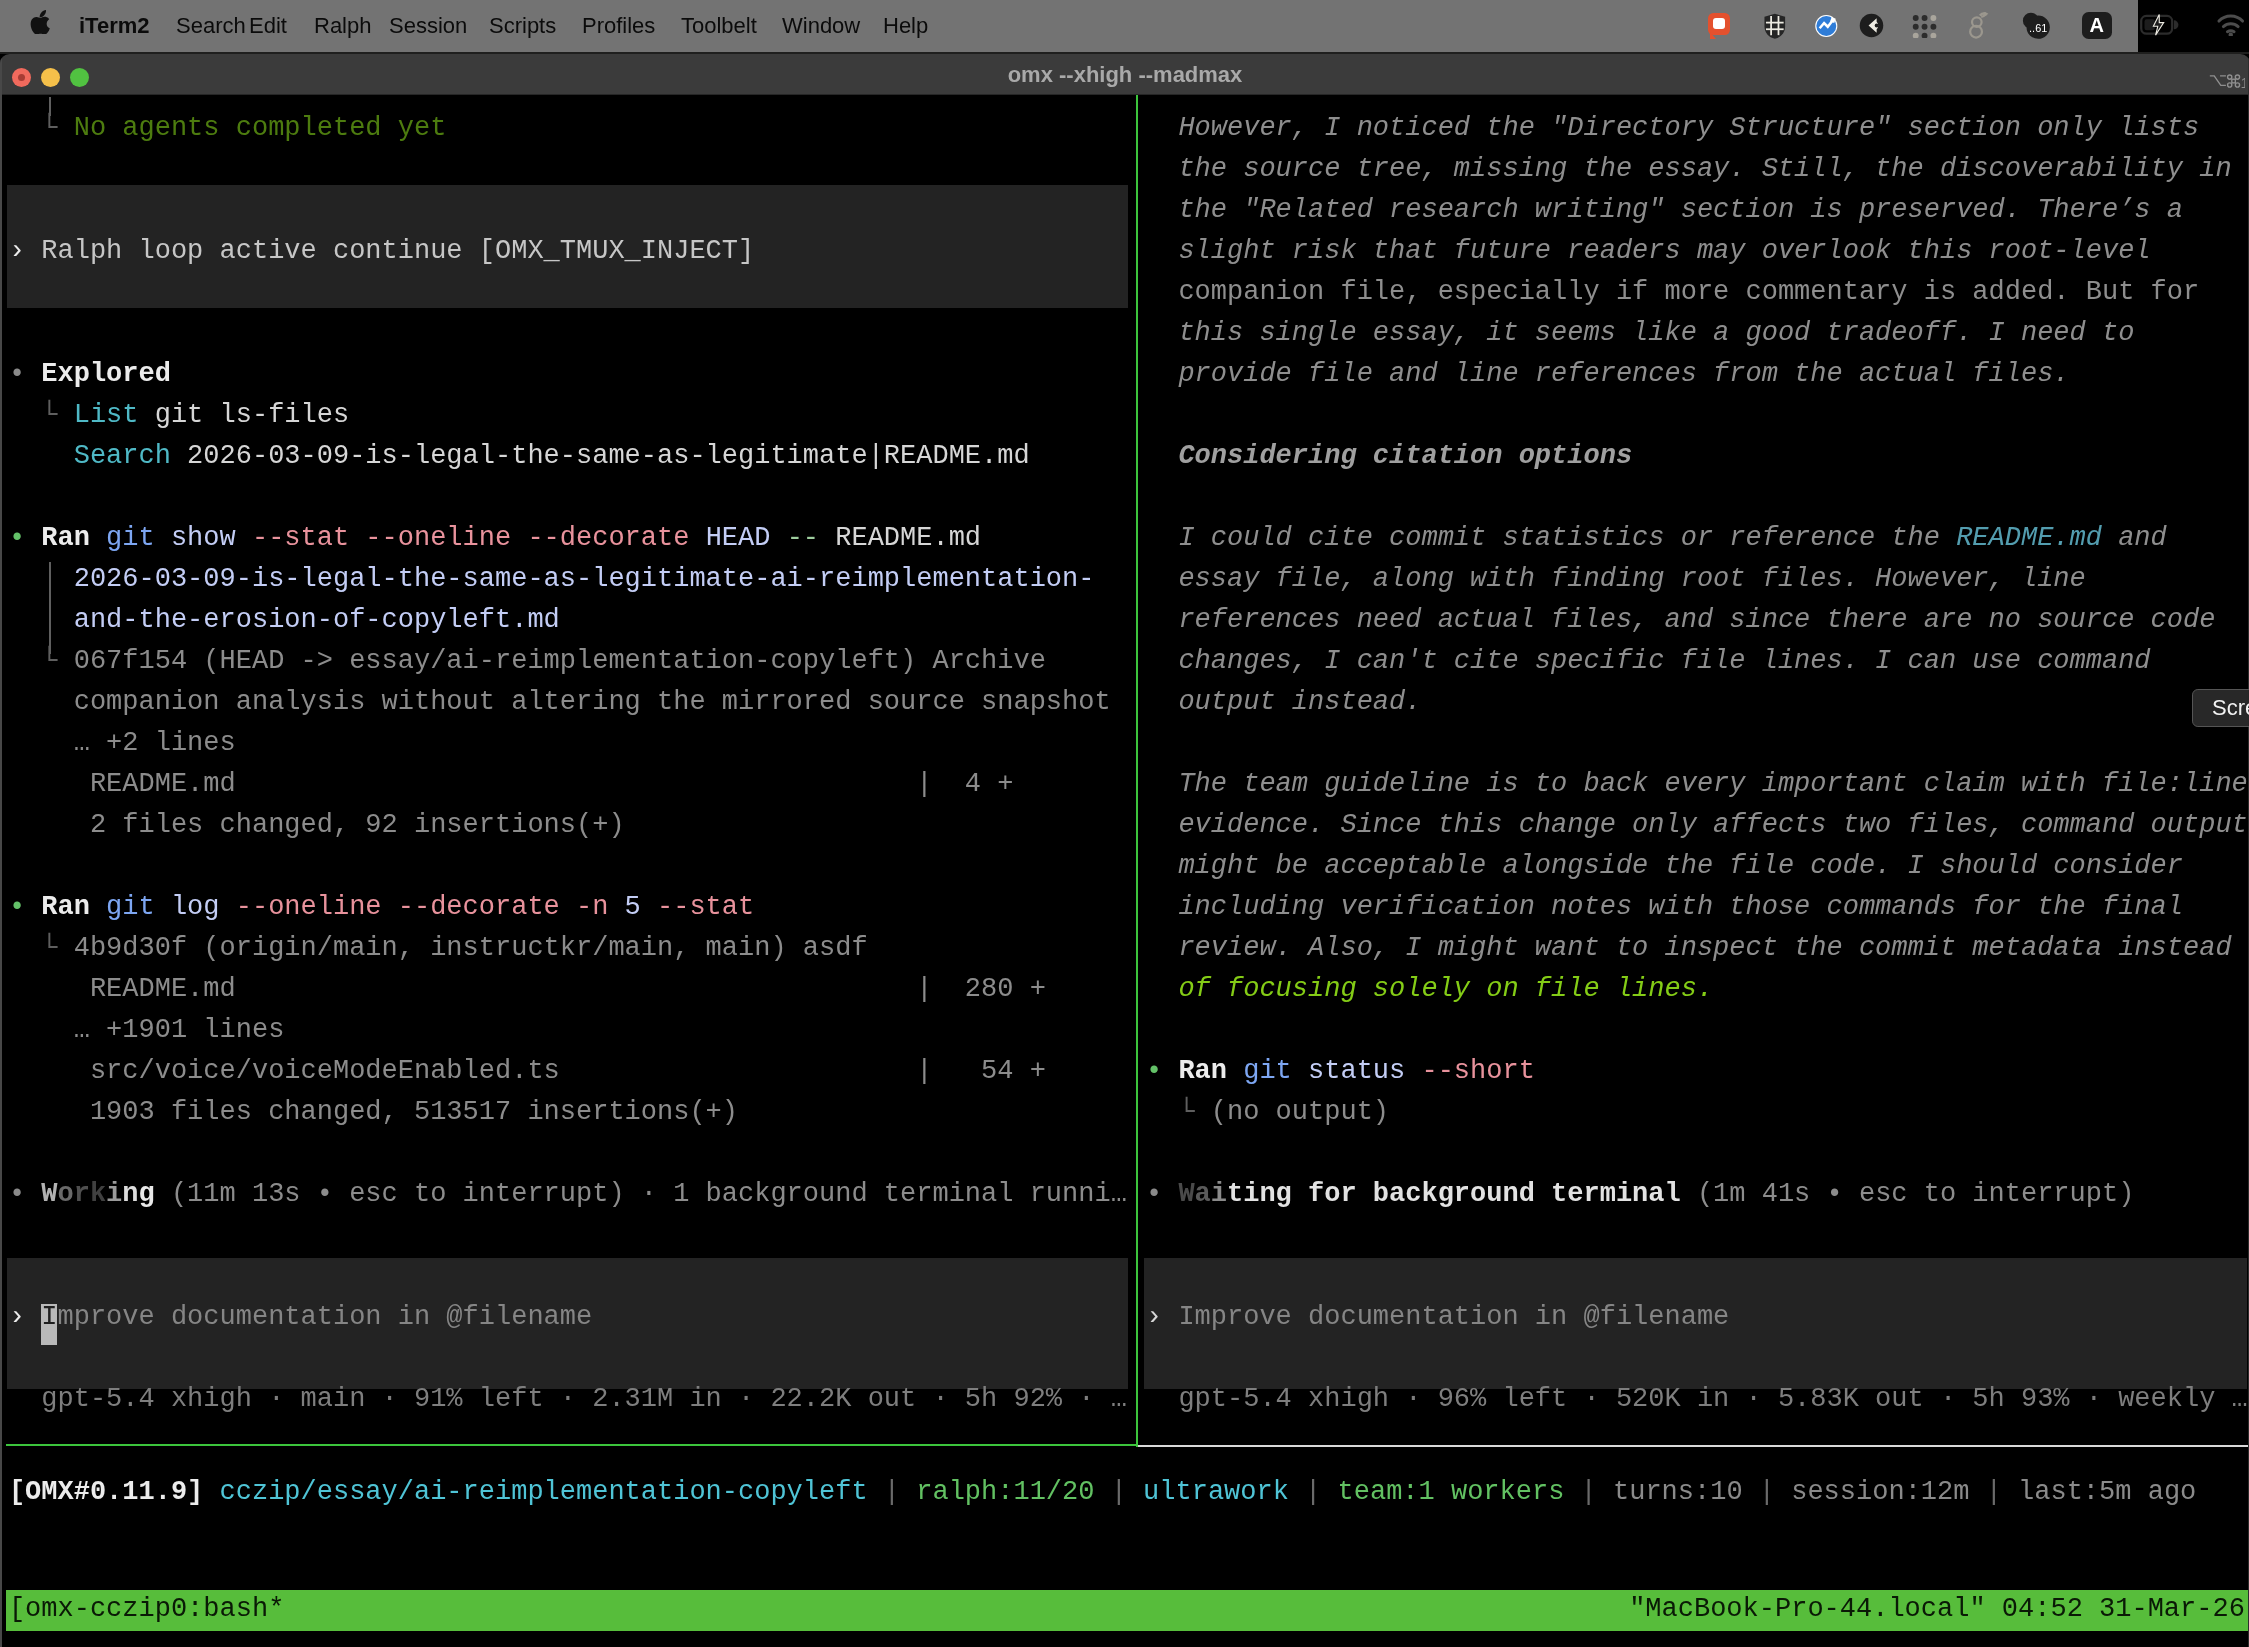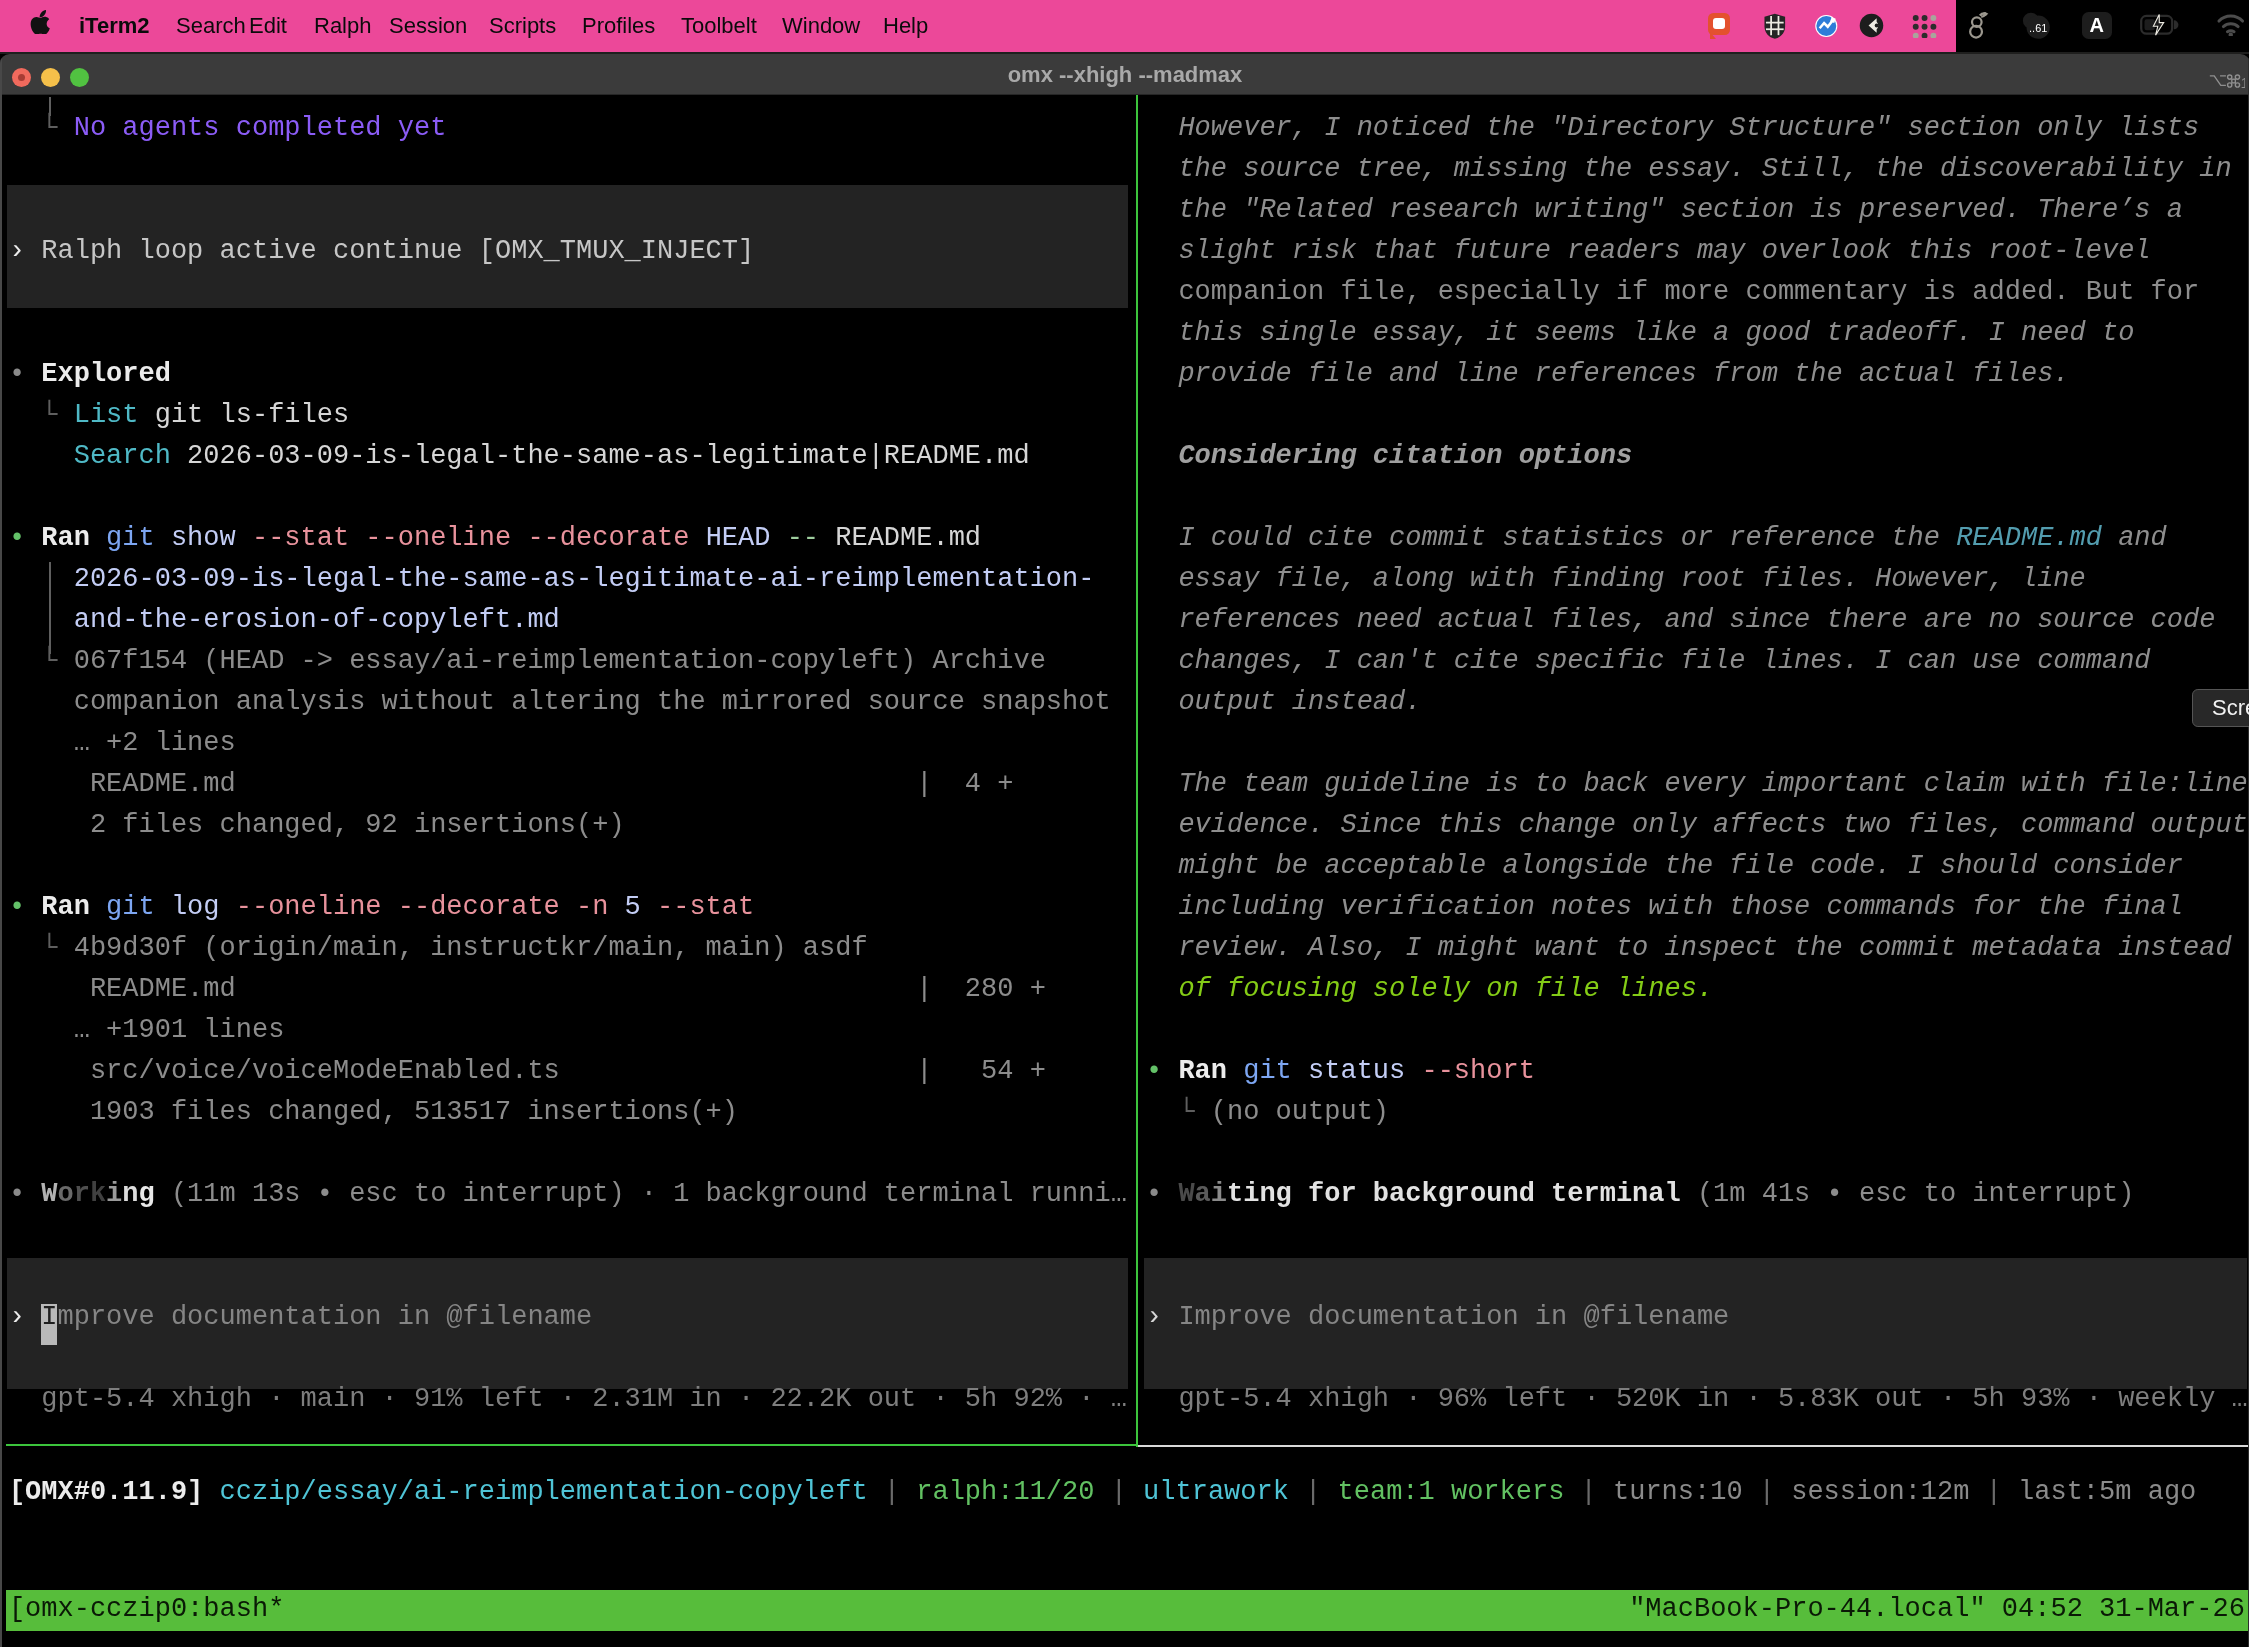--- a/index.html
+++ b/index.html
@@ -1,21 +1,21 @@
 <!DOCTYPE html>
 <html style="font-size:11.8px"><head><meta charset="utf-8"><style>
 * { margin:0; padding:0; box-sizing:border-box; }
 html,body { width:2250px; height:1648px; background:#000; overflow:hidden; }
 body { position:relative; font-family:"Liberation Sans", sans-serif; }
 .abs { position:absolute; }
 pre.term { position:absolute; font-family:"Liberation Mono", monospace; font-size:27px; line-height:41px; white-space:pre; color:#d6d6d6; }
 pre.term b { font-weight:bold; }
 </style></head><body>
 
-<div class="abs" style="left:0;top:0;width:1956px;height:52px;background:#ec4899;color:#0b0b0b;font-size:22px;">
+<div class="abs" style="left:0;top:0;width:2138px;height:52px;background:#737373;color:#0b0b0b;font-size:22px;">
 <div style="position:absolute;left:79px;top:0;line-height:52px;font-weight:bold;">iTerm2</div>
     <div style="position:absolute;left:176px;top:0;line-height:52px;">Search</div>
     <div style="position:absolute;left:249px;top:0;line-height:52px;">Edit</div>
     <div style="position:absolute;left:314px;top:0;line-height:52px;">Ralph</div>
     <div style="position:absolute;left:389px;top:0;line-height:52px;">Session</div>
     <div style="position:absolute;left:489px;top:0;line-height:52px;text-align:right;">Scripts</div>
     <div style="position:absolute;left:582px;top:0;line-height:52px;">Profiles</div>
     <div style="position:absolute;left:681px;top:0;line-height:52px;">Toolbelt</div>
     <div style="position:absolute;left:782px;top:0;line-height:52px;">Window</div>
     <div style="position:absolute;left:883px;top:0;line-height:52px;">Help</div>
@@ -129,21 +129,21 @@
   <div class="abs" style="left:1138px;top:1350px;width:1110px;height:1.5px;background:#d9d9d9"></div>
 
   <div class="abs" style="left:49px;top:2.2px;width:1.5px;height:19px;background:#5f5f5f"></div>
 
   <div class="abs" style="left:49px;top:467px;width:1.5px;height:92px;background:#5f5f5f"></div>
 
   <div class="abs" style="left:41px;top:1209px;width:16px;height:41px;background:#b9b9b9"></div>
  </div>
 </div>
 
-<pre class="term" style="left:8.9px;top:108px"><span style="color:#5f5f5f">  └ </span><span style="color:#8b5cf6">No agents completed yet</span>
+<pre class="term" style="left:8.9px;top:108px"><span style="color:#5f5f5f">  └ </span><span style="color:#4d7c0f">No agents completed yet</span>
 
 
 <span style="color:#ececec">› </span><span style="color:#c6c6c6">Ralph loop active continue [OMX_TMUX_INJECT]</span>
 
 
 <span style="color:#8a8a8a">• </span><span style="color:#ececec;font-weight:bold">Explored</span>
 <span style="color:#5f5f5f">  └ </span><span style="color:#4fb9c6">List</span><span style="color:#d6d6d6"> git ls-files</span>
     <span style="color:#4fb9c6">Search</span><span style="color:#d6d6d6"> 2026-03-09-is-legal-the-same-as-legitimate|README.md</span>
 
 <span style="color:#63c168">• </span><span style="color:#ececec;font-weight:bold">Ran</span> <span style="color:#7da6f2">git</span> <span style="color:#c3cdf5">show</span> <span style="color:#e8929c">--stat</span> <span style="color:#e8929c">--oneline</span> <span style="color:#e8929c">--decorate</span> <span style="color:#c3cdf5">HEAD</span> <span style="color:#9ece9e">--</span> <span style="color:#d6d6d6">README.md</span>

